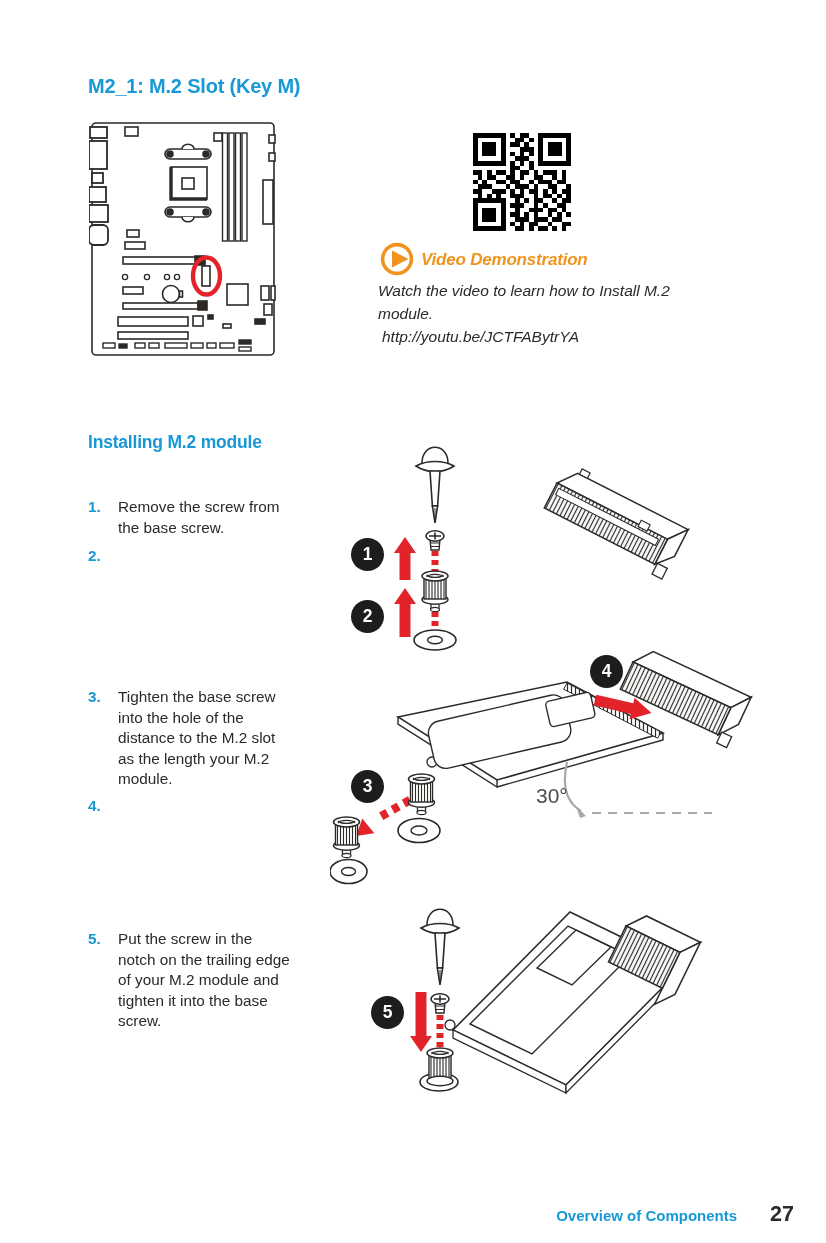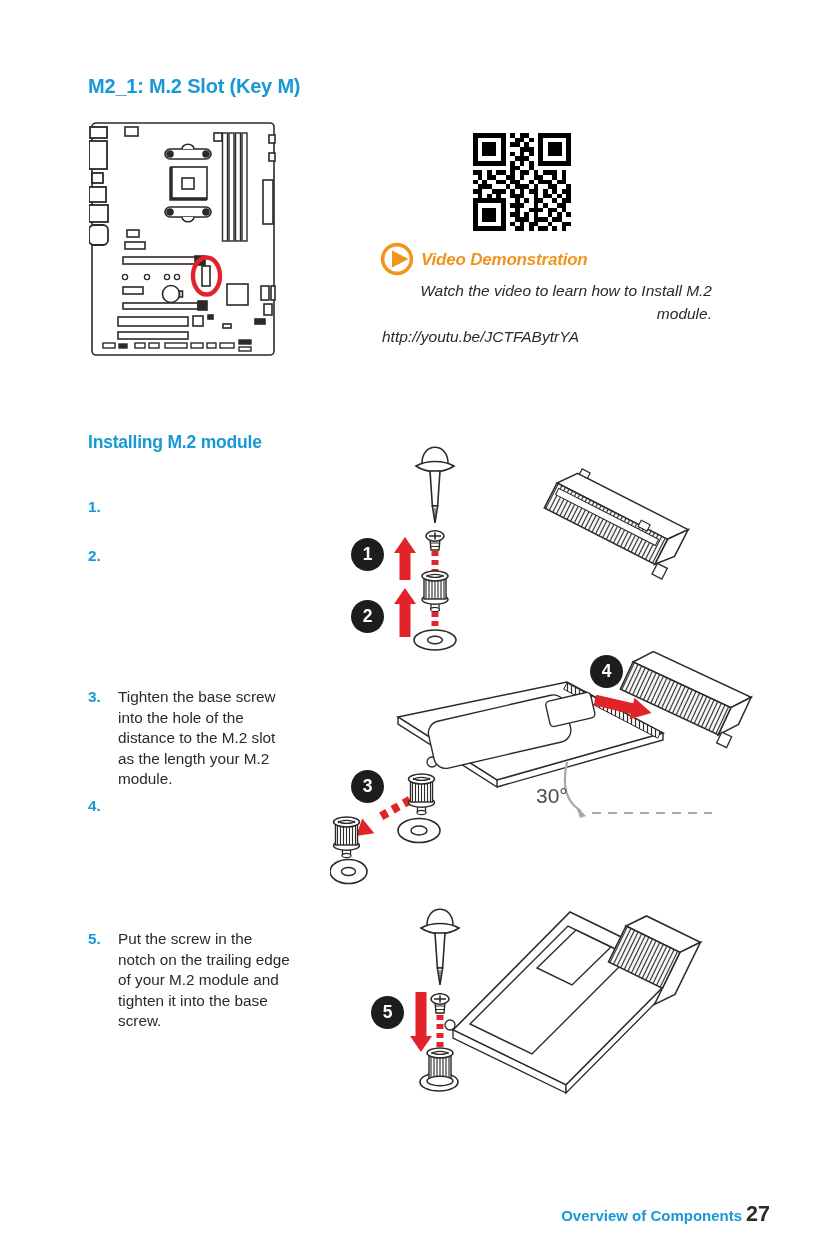--- a/index.html
+++ b/index.html
@@ -20,34 +20,34 @@
   .qr{
     left:473px; top:133px; width:98px; height:98px;
     display:grid; grid-template-columns:repeat(21,1fr); grid-template-rows:repeat(21,1fr);
   }
   .qr div{background:#fff;} .qr div.on{background:#000;}
   .video-label{
     left:421px; top:250px; font-size:17px; font-weight:bold; font-style:italic;
     color:var(--orange, #f0941e); letter-spacing:-0.2px;
   }
   .video-caption{
-    left:392px; top:279px; width:320px; font-size:15.5px; font-style:italic;
-    line-height:23px; white-space:pre-line;text-align:right;
+    left:378px; top:279px; width:320px; font-size:15.5px; font-style:italic;
+    line-height:23px; white-space:pre-line;
   }
   .video-url{ left:382px; top:328px; font-size:15.5px; font-style:italic; }
   .step{ left:88px; width:246px; font-size:15.3px; line-height:20.5px; }
   .step .num{ position:absolute; left:0; top:0; color:var(--cyan, #1899d6); font-weight:bold; }
   .step .txt{ display:block; margin-left:30px; white-space:pre-line; }
   .badge{
     width:33px; height:33px; border-radius:50%; background:#1d1d1b;
     color:#fff; font-size:17.5px; font-weight:bold; text-align:center; line-height:33px;
   }
   .angle-label{ left:536px; top:784px; font-size:21px; color:#4d4d4f; }
   .footer{
-    right:56px; top:1202px; display:flex; align-items:baseline; gap:4px;
+    right:32px; top:1202px; display:flex; align-items:baseline; gap:33px;
   }
   .footer .section{ font-size:15px; font-weight:bold; color:var(--cyan, #1899d6); }
   .footer .pagenum{ font-size:21.5px; font-weight:bold; color:#2c2926; }
   svg{display:block;}
 </style>
 </head>
 <body>
 
 <div class="page">
 
@@ -586,20 +586,22 @@
   </svg>
   <div class="abs video-label">Video Demonstration</div>
   <div class="abs video-caption">Watch the video to learn how to Install M.2
 module.</div>
   <div class="abs video-url">http://youtu.be/JCTFABytrYA</div>
 
   <div class="abs section-heading">Installing M.2 module</div>
 
   <div class="abs step" style="top:497px;">
     <span class="num">1.</span>
+    <span class="txt">Remove the screw from
+the base screw.</span>
   </div>
   <div class="abs step" style="top:546px;">
     <span class="num">2.</span>
   </div>
   <div class="abs step" style="top:687px;">
     <span class="num">3.</span>
     <span class="txt">Tighten the base screw
 into the hole of the
 distance to the M.2 slot
 as the length your M.2

